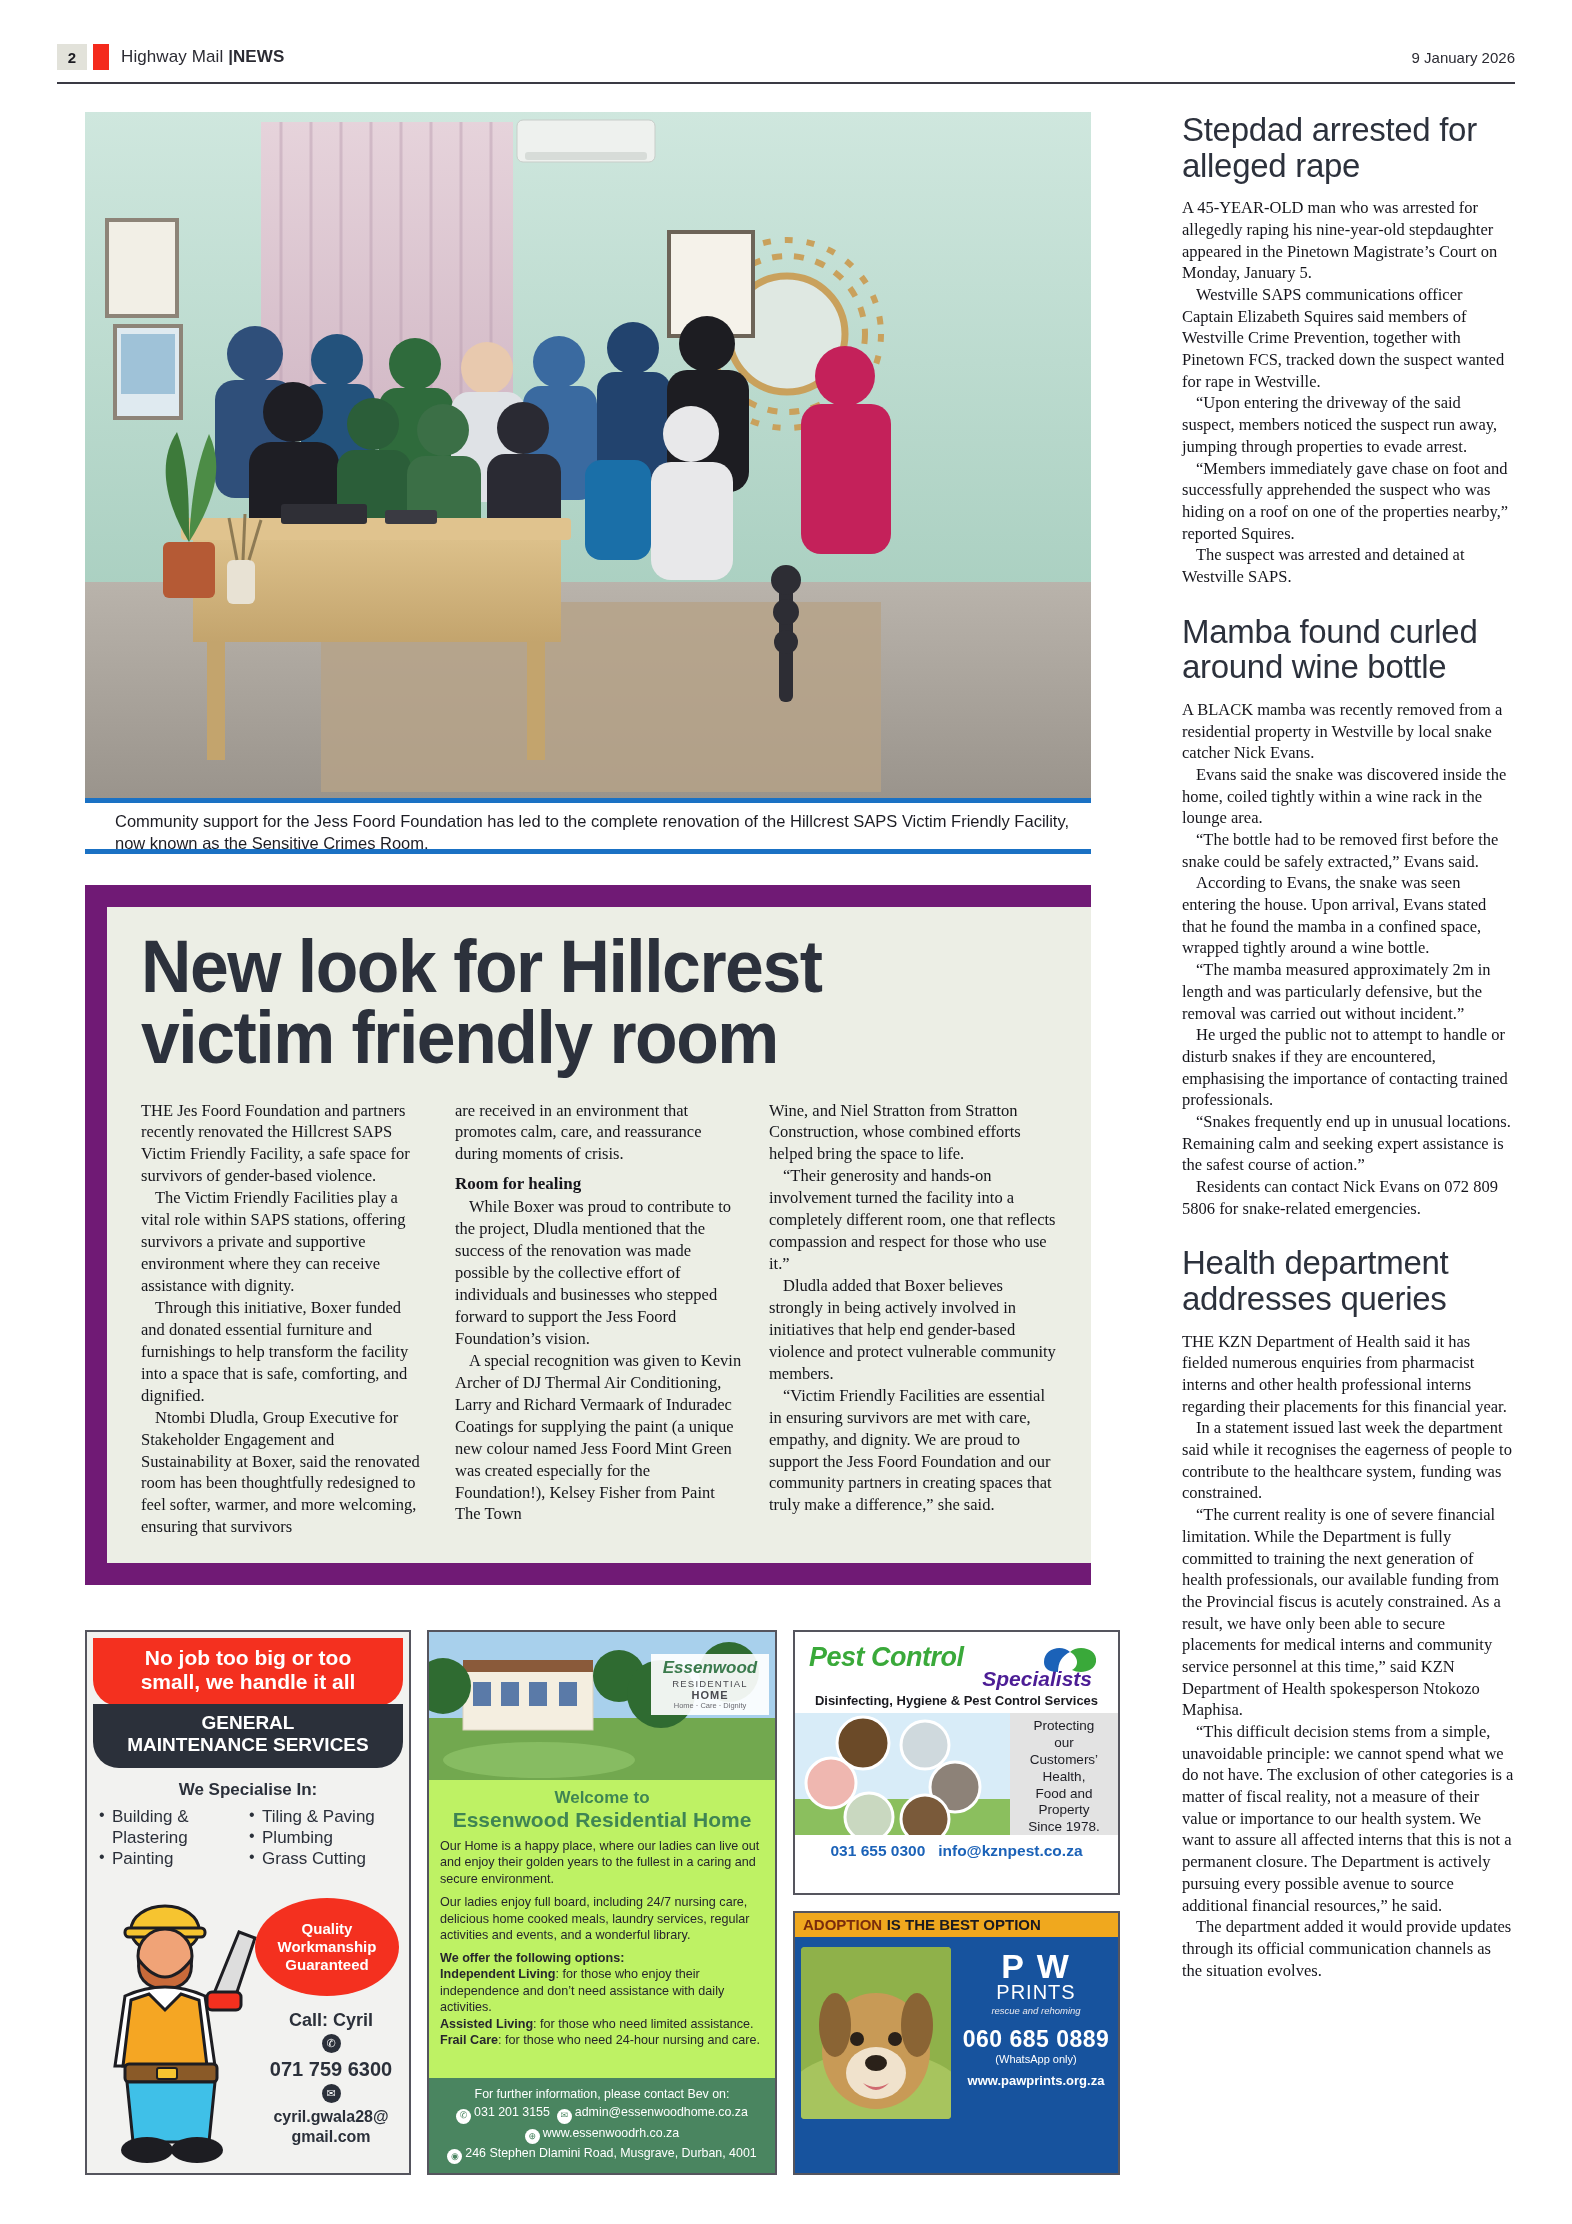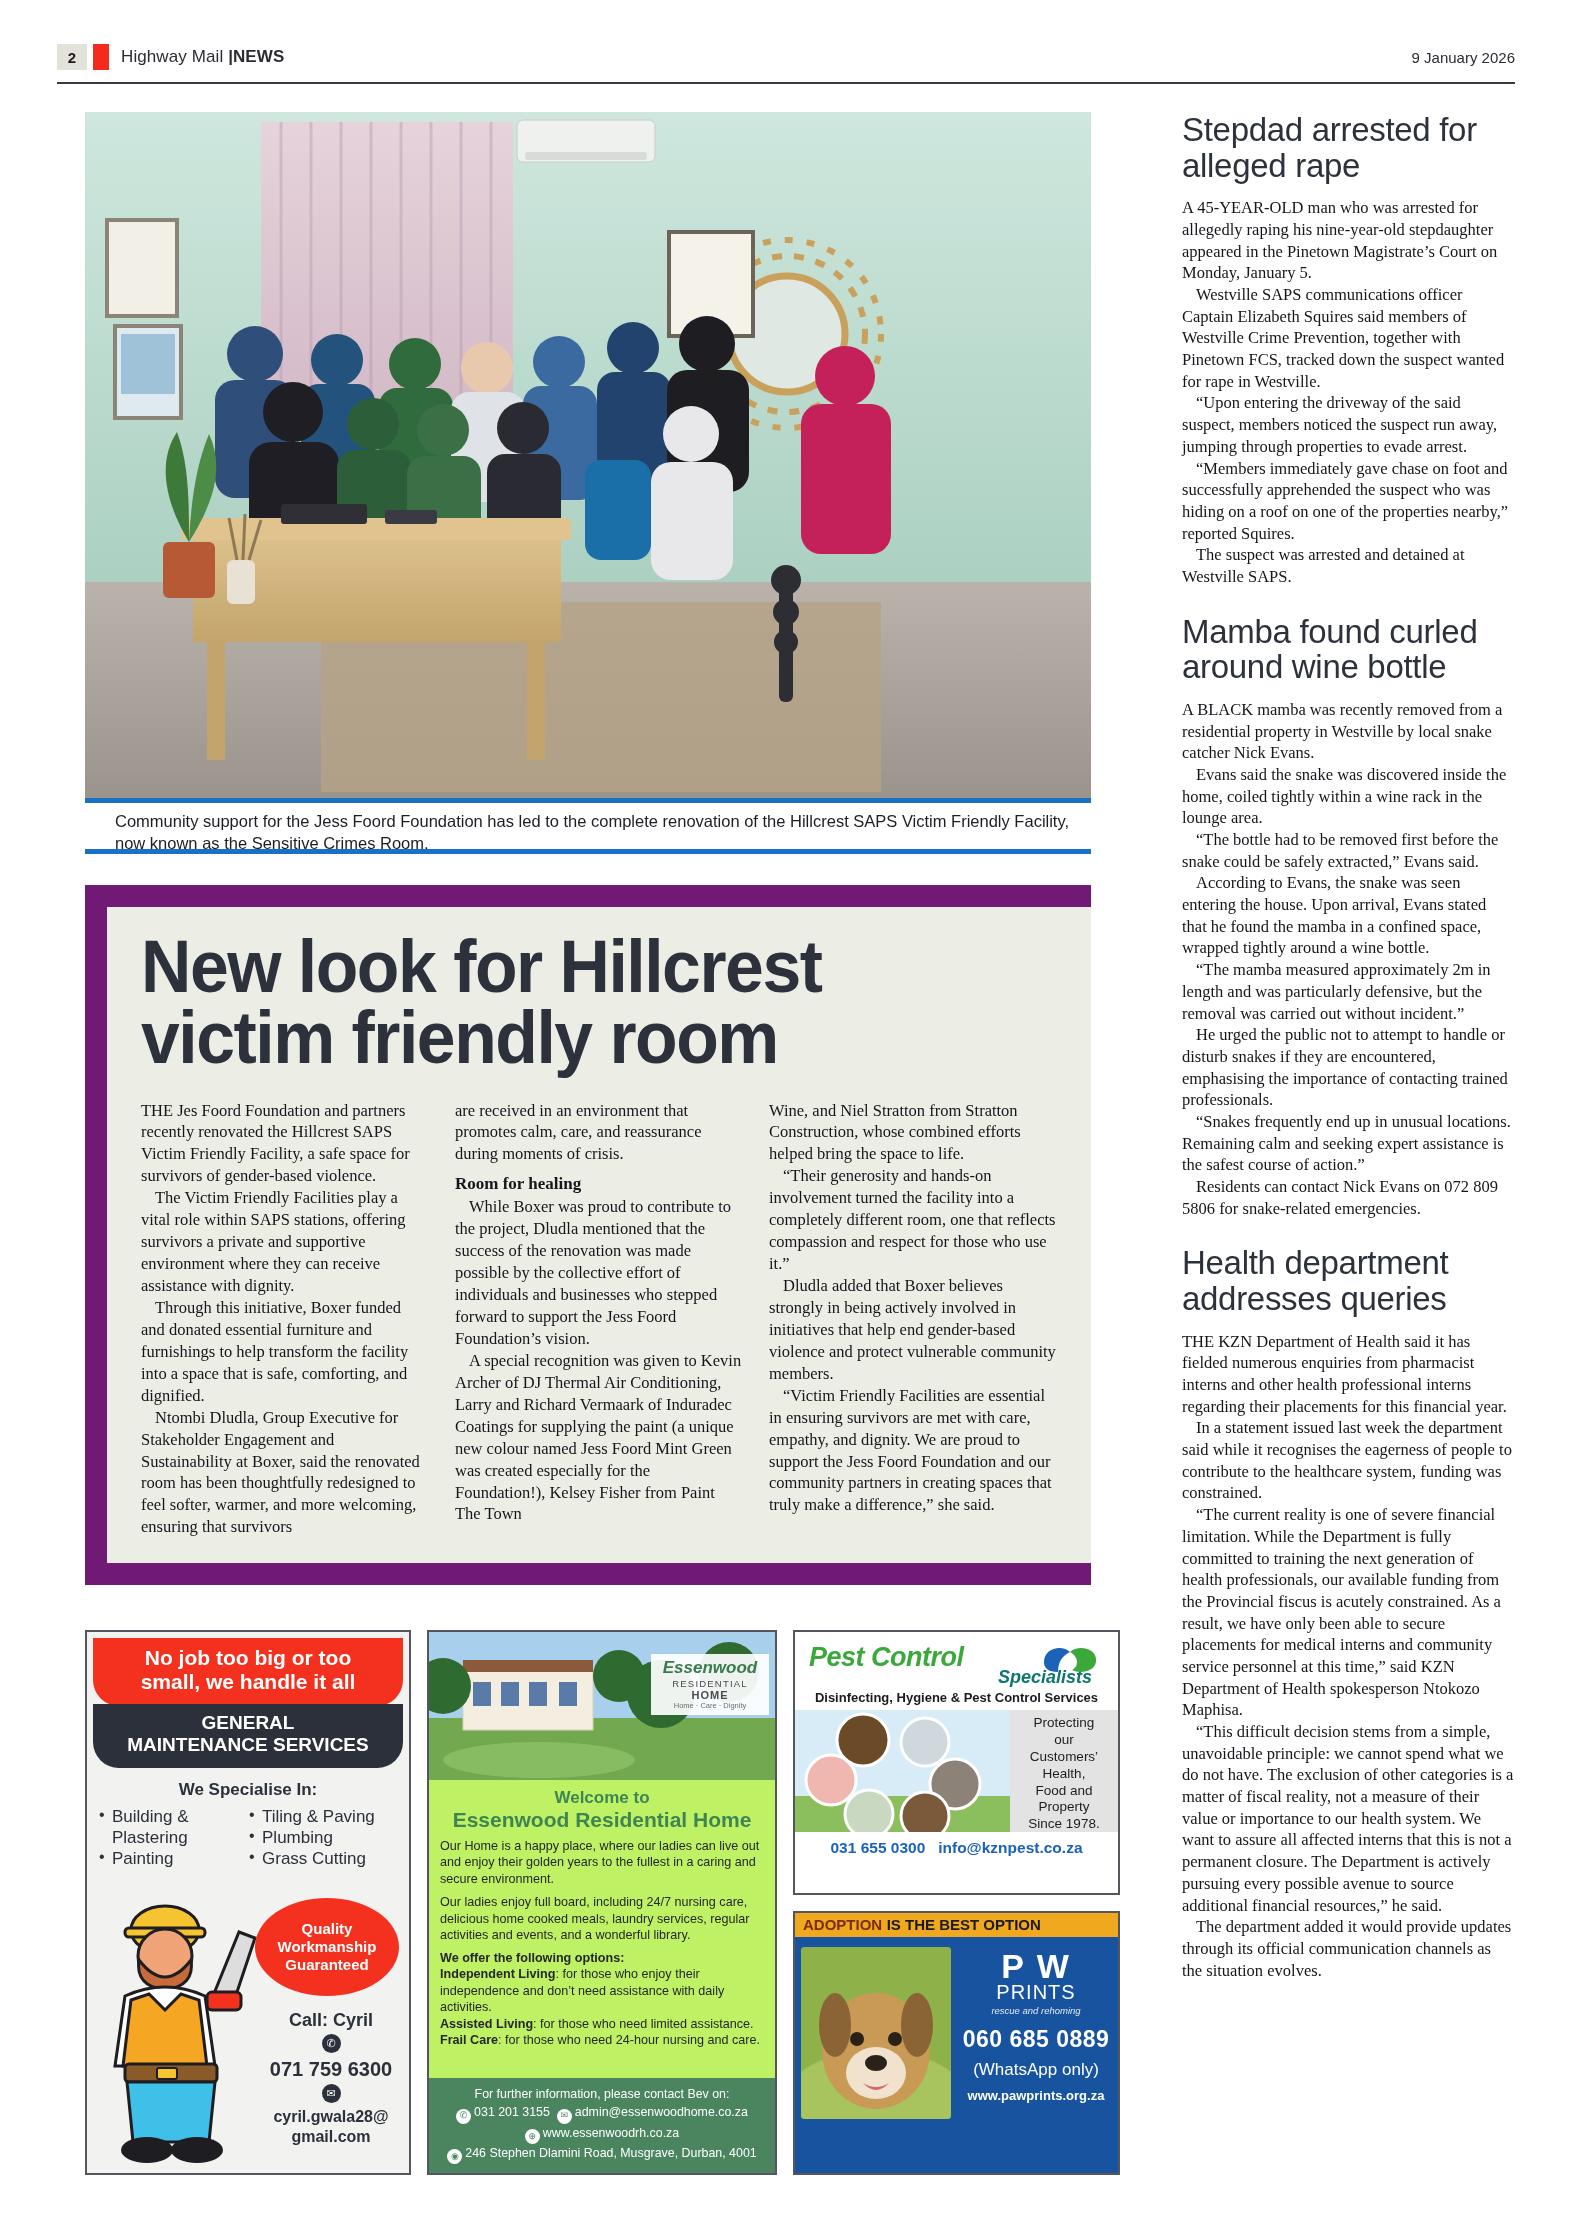--- a/index.html
+++ b/index.html
@@ -212,21 +212,21 @@
     font-size:9px; vertical-align:-2px; margin-right:3px;
   }
 
   
   .ad3 {
     position:absolute; left: 708px; top: 0; width: 327px; height: 265px;
     background:#fff; border:2px solid #55555e; overflow:hidden;
     font-family:"Liberation Sans", sans-serif;
   }
   .ad3 .pc1 { font-weight:bold; font-style:italic; font-size:27px; color:#3aa93a; padding:10px 0 0 14px; letter-spacing:-.5px;}
-  .ad3 .pc2 { font-weight:bold; font-style:italic; font-size:18px; color:#0f766e; text-align:right; padding-right:26px; margin-top:-6px;}
+  .ad3 .pc2 { font-weight:bold; font-style:italic; font-size:21px; color:#4c1d95; text-align:right; padding-right:26px; margin-top:-6px;}
   .ad3 .pc3 { font-weight:bold; font-size:13px; color:#1a1a20; text-align:center; margin-top:2px;}
   .pc-leaf { position:absolute; right:18px; top:12px; width:60px; height:32px; }
   .ad3-mid { display:flex; margin-top:5px; height:122px; }
   .ad3-pests { width:215px; position:relative; background:linear-gradient(180deg,#dfeefa 0%,#cfe7f6 55%,#8bbf5e 100%); }
   .ad3-prot {
     width:108px; background:#e3e3e3; text-align:center;
     font-size:13.5px; line-height:1.25; color:#1d1d24; padding-top:5px;
   }
   .ad3-tel {
     text-align:center; font-weight:bold; font-size:15.5px; color:#1b62b8; margin-top:7px;
@@ -242,21 +242,21 @@
   .ad4-bar { background:#f0a81e; padding: 3px 0 3px 8px; }
   .ad4-bar span { font-weight:bold; font-size:15px; color:#1a1a20; }
   .ad4-bar span.w { color:#7a2c0c; }
   .ad4-dog { position:absolute; left:6px; top:34px; width:150px; height:172px; border-radius:4px; overflow:hidden;
     background:linear-gradient(160deg,#8fb14a 0%,#c9a86a 55%,#9a7b45 100%); }
   .ad4-right { position:absolute; left:160px; top:36px; width:162px; text-align:center; color:#fff; }
   .paw-logo { font-weight:bold; font-size:34px; letter-spacing:2px; line-height:1; }
   .paw-sub { font-weight:normal; font-size:20px; letter-spacing:1px; margin-top:-2px;}
   .paw-tag { font-size:9.5px; font-style:italic; color:#e8e8ee; margin-top:1px;}
   .paw-tel { font-weight:bold; font-size:23px; margin-top:10px; letter-spacing:.5px;}
-  .paw-wa { font-size:17px; margin-top:7px; }
+  .paw-wa { font-size:11px; margin-top:0px; }
   .paw-web { font-weight:bold; font-size:13px; margin-top:8px; }
 </style>
 </head>
 <body>
 
 <div class="masthead">
   <div class="mh-pagenum">2</div>
   <div class="mh-redsq"></div>
   <div class="mh-title">
     <span>Highway Mail</span>

